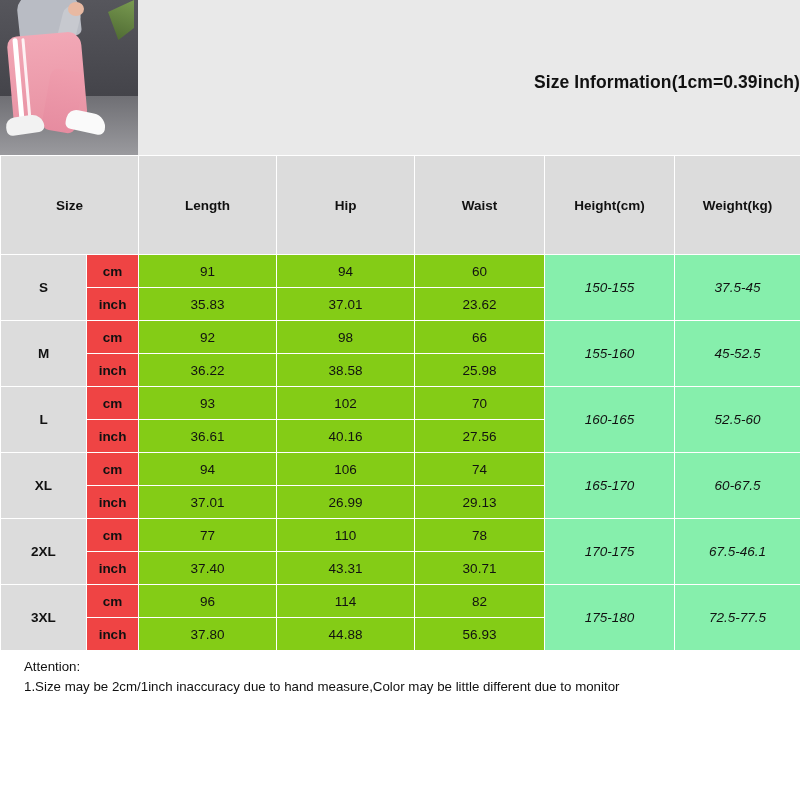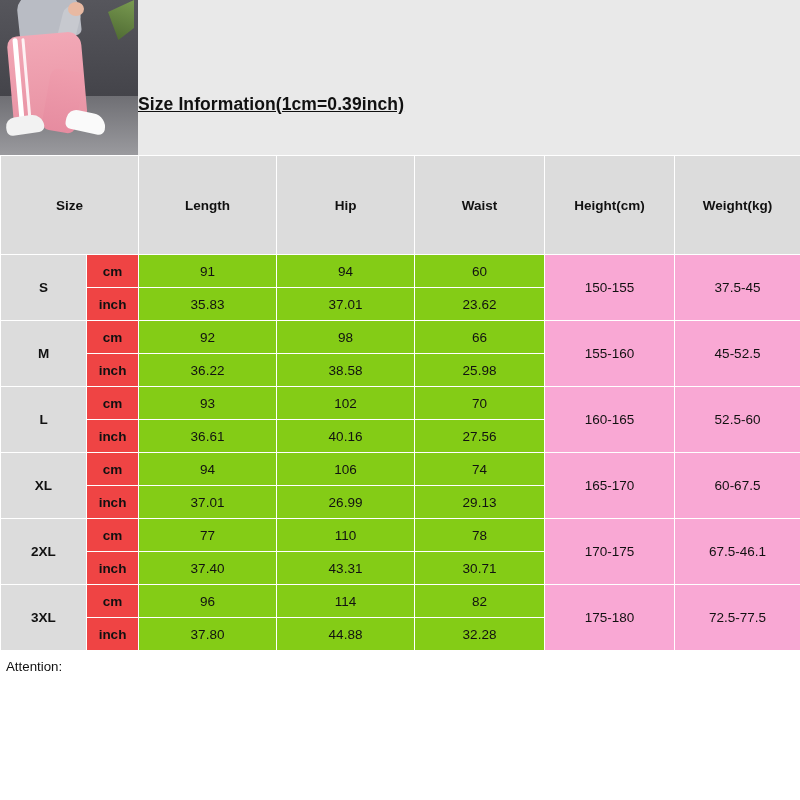--- a/index.html
+++ b/index.html
@@ -131,24 +131,23 @@
     right: 4px; top: 0;
     width: 26px; height: 40px;
     background: linear-gradient(200deg,#7da24f 0%, #4d6b2e 100%);
     clip-path: polygon(100% 0, 100% 70%, 40% 100%, 0 30%);
     opacity: .9;
   }
   .header-title-wrap {
     flex: 1;
     display: flex;
     align-items: flex-start;
-    justify-content: flex-start;
-    padding-top: 94px;
+    justify-content: flex-end;
+    padding-top: 72px;
     box-sizing: border-box;
-    text-decoration: underline;
   }
   .header-title {
     font-size: 17.5px;
     font-weight: bold;
     color: #111;
     letter-spacing: .1px;
   }
 
   
   table.size-table {
@@ -191,27 +190,28 @@
   .cell-unit {
     background: #ef4444;
     font-weight: bold;
     font-size: 12.5px;
   }
   .cell-val {
     background: #84cc16;
     height: 32px;
   }
   .cell-hw {
-    background: #f9a8d4;
+    background: #86efac;
     font-size: 13.5px;
+    font-style: italic;
   }
 
   
   .attention {
-    padding: 6px 6px 0 6px;
+    padding: 6px 6px 0 24px;
     font-size: 13.3px;
     line-height: 1.52;
     color: #111;
   }
   .attention .line { white-space: nowrap; }
 </style>
 </head>
 <body>
 
 <div class="page">
@@ -343,22 +343,23 @@
         <td class="cell-val">96</td>
         <td class="cell-val">114</td>
         <td class="cell-val">82</td>
         <td class="cell-hw" rowspan="2">175-180</td>
         <td class="cell-hw" rowspan="2">72.5-77.5</td>
       </tr>
       <tr>
         <td class="cell-unit">inch</td>
         <td class="cell-val">37.80</td>
         <td class="cell-val">44.88</td>
-        <td class="cell-val">32.28</td>
+        <td class="cell-val">56.93</td>
       </tr>
     </tbody>
   </table>
 
   <div class="attention">
     <div class="line">Attention:</div>
+    <div class="line">1.Size may be 2cm/1inch inaccuracy due to hand measure,Color may be little different due to monitor</div>
   </div>
 
 </div>
 
 </body></html>

